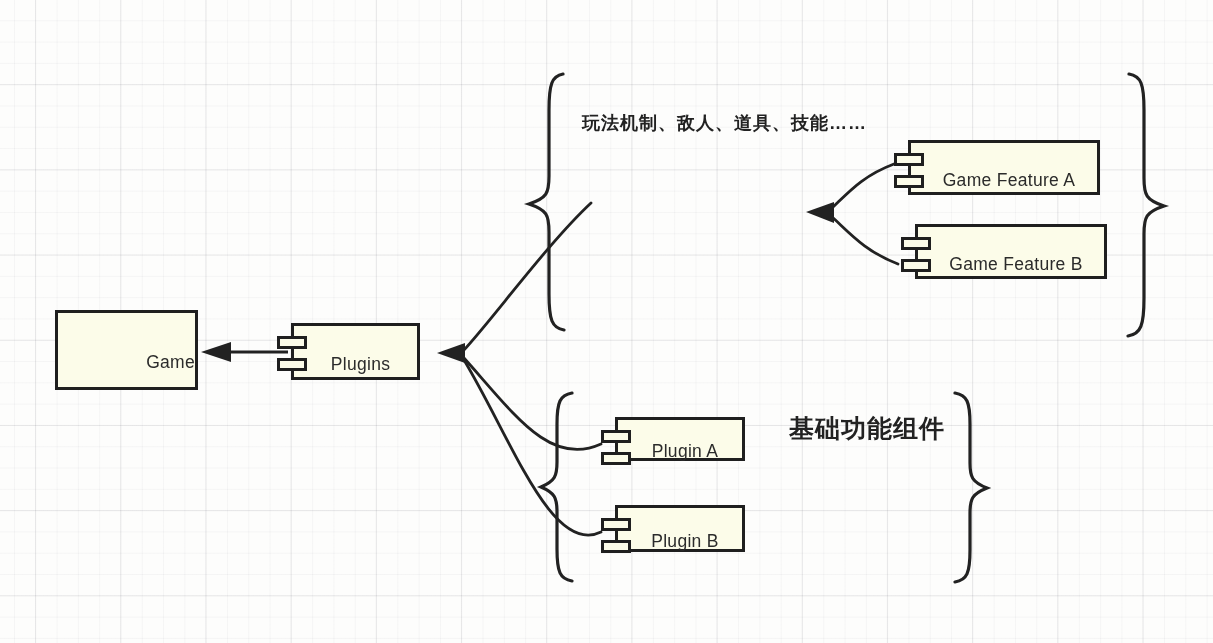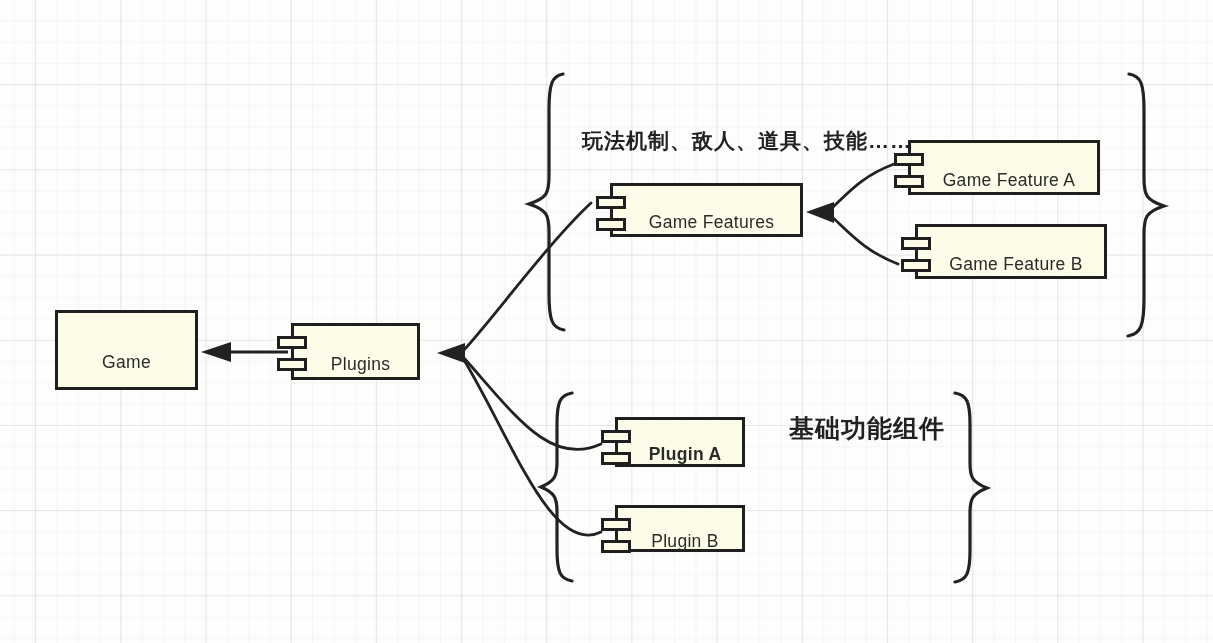--- a/index.html
+++ b/index.html
@@ -37,21 +37,21 @@
   }
   .t1{top:10px}
   .t2{top:32px}
   .lbl{white-space:nowrap;margin-top:25px;}
   .comp .lbl{padding-left:10px;}
   .note{
     position:absolute;z-index:3;
     font-weight:bold;color:#222;
     white-space:nowrap;
   }
-  .note-top{left:582px;top:127px;font-size:21px;letter-spacing:1px;}
+  .note-top{left:582px;top:111px;font-size:18px;letter-spacing:1px;}
   .note-bottom{left:789px;top:412px;font-size:25px;letter-spacing:1px;}
 </style>
 </head>
 <body>
 
 <div class="canvas">
 
   <svg class="wires" width="1213" height="643" viewBox="0 0 1213 643">
 
     <path d="M 288 352 L 228 352" stroke="#222" stroke-width="2.8" fill="none"></path>
@@ -73,49 +73,44 @@
              C 547 210, 549 215, 549 232 L 549 294 C 549 320, 552 328, 564 330" stroke="#222" stroke-width="3.2" fill="none" stroke-linecap="round"></path>
     <path d="M 1129 74 C 1141 76, 1144 84, 1144 110 L 1144 178 C 1144 195, 1146 200, 1164 206
              C 1146 212, 1144 217, 1144 234 L 1144 298 C 1144 325, 1141 334, 1128 336" stroke="#222" stroke-width="3.2" fill="none" stroke-linecap="round"></path>
 
     <path d="M 572 393 C 560 395, 557 402, 557 424 L 557 462 C 557 476, 555 481, 541 487
              C 555 493, 557 498, 557 512 L 557 549 C 557 572, 560 579, 572 581" stroke="#222" stroke-width="3.2" fill="none" stroke-linecap="round"></path>
     <path d="M 955 393 C 967 395, 970 402, 970 424 L 970 463 C 970 477, 972 482, 987 488
              C 972 494, 970 499, 970 513 L 970 550 C 970 573, 967 580, 955 582" stroke="#222" stroke-width="3.2" fill="none" stroke-linecap="round"></path>
   </svg>
 
-  <div class="node plain" style="left:55px;top:310px;width:143px;height:80px;">
+  <div class="node plain" style="left:55px;top:310px;width:143px;height:80px;justify-content:flex-end;">
     <span class="lbl">Game</span>
   </div>
 
   <div class="node comp" style="left:291px;top:323px;width:129px;height:57px;">
     <span class="tab t1"></span>
     <span class="tab t2"></span>
     <span class="lbl">Plugins</span>
   </div>
 
-  <div class="node comp" style="left:610px;top:183px;width:193px;height:54px;">
-    <span class="tab t1"></span>
-    <span class="tab t2"></span>
-    <span class="lbl">Game Features</span>
-  </div>
 
   <div class="node comp" style="left:908px;top:140px;width:192px;height:55px;">
     <span class="tab t1"></span>
     <span class="tab t2"></span>
     <span class="lbl">Game Feature A</span>
   </div>
 
   <div class="node comp" style="left:915px;top:224px;width:192px;height:55px;">
     <span class="tab t1"></span>
     <span class="tab t2"></span>
     <span class="lbl">Game Feature B</span>
   </div>
 
-  <div class="node comp" style="left:615px;top:417px;width:130px;height:50px;font-weight:bold;">
+  <div class="node comp" style="left:615px;top:417px;width:130px;height:44px;">
     <span class="tab t1"></span>
     <span class="tab t2"></span>
     <span class="lbl">Plugin A</span>
   </div>
 
   <div class="node comp" style="left:615px;top:505px;width:130px;height:47px;">
     <span class="tab t1"></span>
     <span class="tab t2"></span>
     <span class="lbl">Plugin B</span>
   </div>

